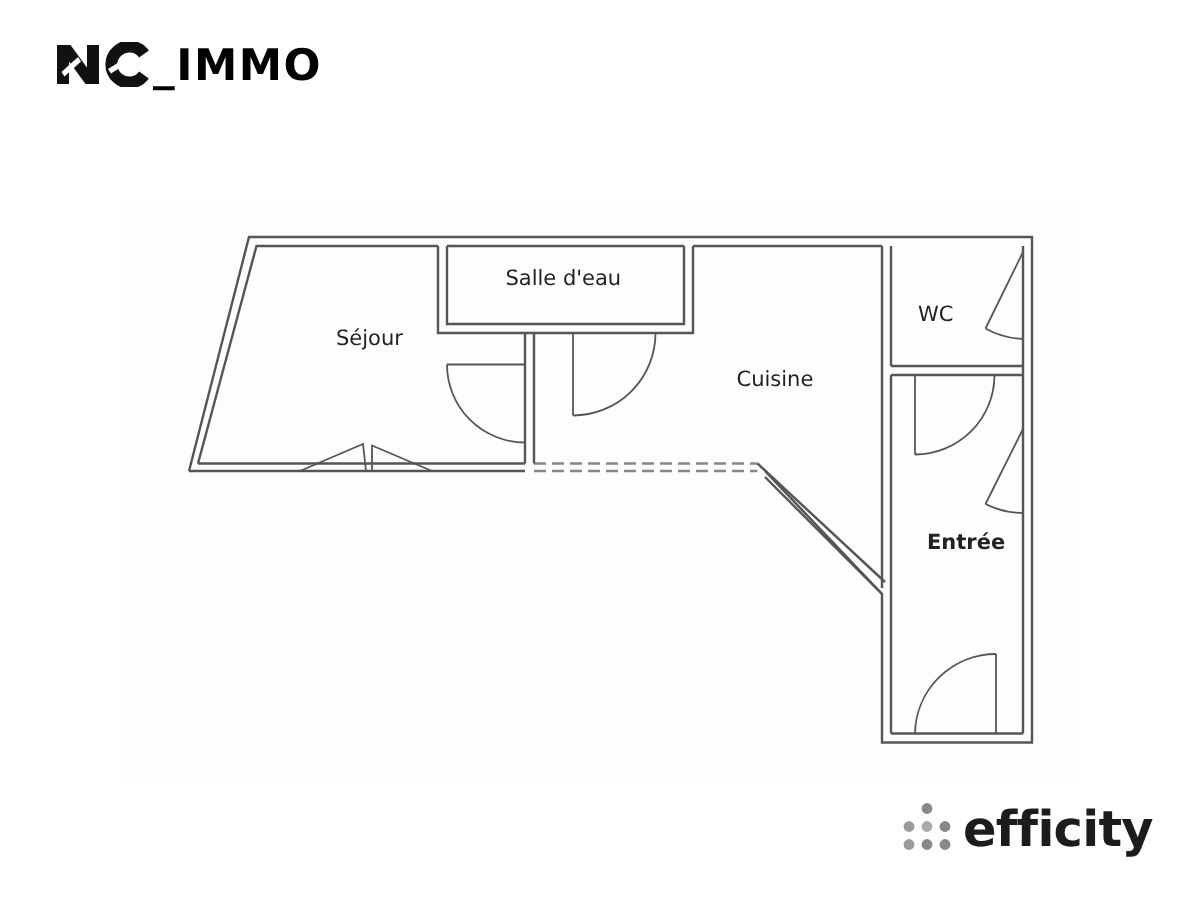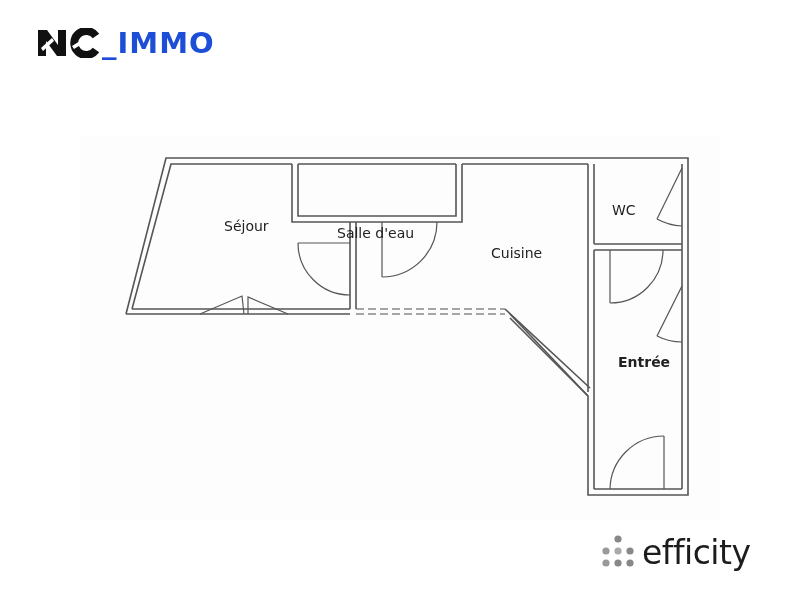--- a/index.html
+++ b/index.html
@@ -8,33 +8,33 @@
     background: #ffffff; position: relative;
     font-family: "DejaVu Sans", "Liberation Sans", sans-serif;
   }
   .panel {
     position: absolute; left: 80px; top: 135px; width: 640px; height: 385px;
     background: #fdfdfd;
   }
   .agency-logo {
     position: absolute; left: 38px; top: 28px;
     font-family: "DejaVu Sans", sans-serif; font-weight: bold;
-    font-size: 29px; letter-spacing: 1px; color: #1d4ed8;
+    font-size: 29px; letter-spacing: 1px; color: #000000;
     display: flex; align-items: center;
   }
   .agency-logo .mark { display: inline-block; width: 62px; height: 30px; margin-right: 2px; }
   .agency-logo .text { line-height: 30px; }
   .plan { position: absolute; left: 0; top: 0; width: 800px; height: 600px; }
   .room-label {
     position: absolute; font-family: "DejaVu Sans", sans-serif;
     font-size: 14px; color: #222; white-space: nowrap;
   }
   .efficity-box {
     position: absolute; left: 586px; top: 520px; width: 190px; height: 64px;
-    background: #ffffff; display: flex; align-items: center;
+    background: #ffffff; display: flex; align-items: center; font-weight: bold;
   }
   .efficity-dots { width: 36px; height: 36px; margin-left: 14px; margin-right: 6px; }
   .efficity-text {
     font-family: "DejaVu Sans", sans-serif; font-size: 33px; color: #1c1c1c;
     letter-spacing: -0.5px; line-height: 1;
   }
 </style>
 </head>
 <body>
 
@@ -115,21 +115,21 @@
 
     <line x1="682" y1="286" x2="657" y2="336"></line>
     <path d="M657,336 A56,56 0 0 0 682,342"></path>
 
     <line x1="664" y1="436" x2="664" y2="489"></line>
     <path d="M610,489 A54,54 0 0 1 664,436"></path>
   </g>
 </svg>
 
 <span class="room-label" style="left:224px; top:218px;">Séjour</span>
-<span class="room-label" style="left:337px; top:178px;margin-top:47px;">Salle d'eau</span>
+<span class="room-label" style="left:337px; top:178px;">Salle d'eau</span>
 <span class="room-label" style="left:491px; top:245px;">Cuisine</span>
 <span class="room-label" style="left:612px; top:202px;">WC</span>
 <span class="room-label" style="left:618px; top:354px;font-weight:bold;">Entrée</span>
 
 <div class="efficity-box">
   <svg class="efficity-dots" viewBox="0 0 36 36">
     <circle cx="18" cy="5" r="3.6" fill="#888"></circle>
     <circle cx="6" cy="17" r="3.6" fill="#999"></circle>
     <circle cx="18" cy="17" r="3.6" fill="#aaa"></circle>
     <circle cx="30" cy="17" r="3.6" fill="#888"></circle>

